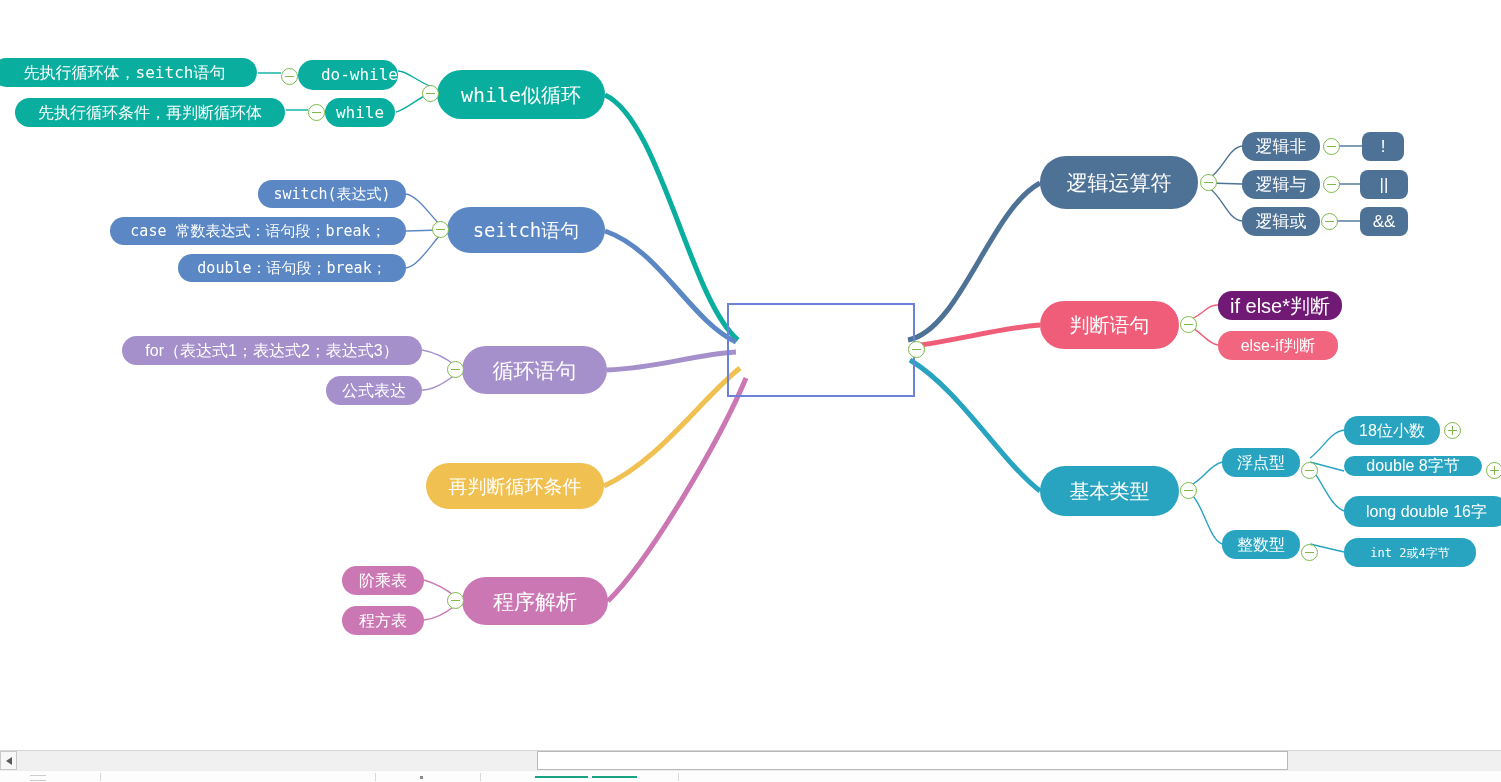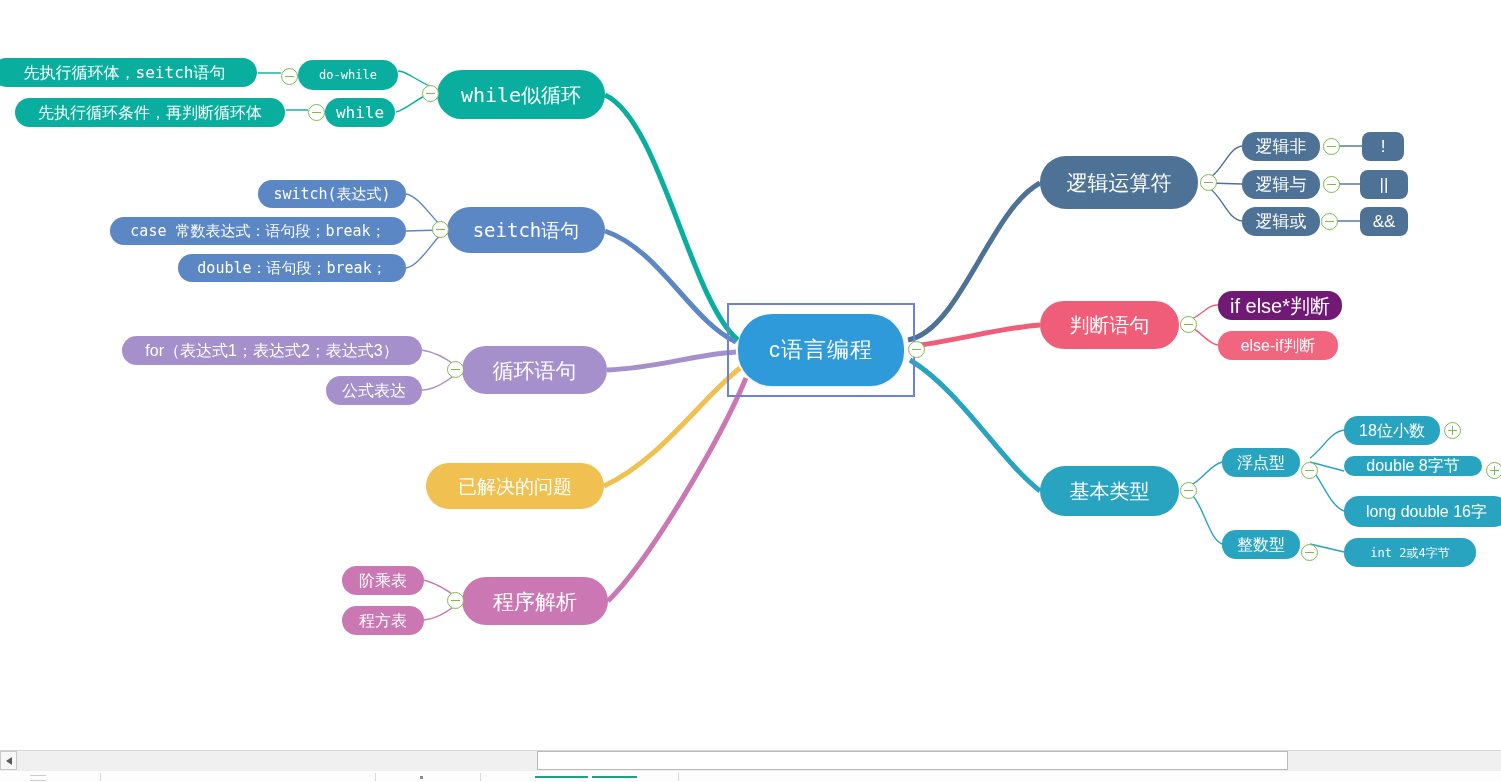--- a/index.html
+++ b/index.html
@@ -115,21 +115,21 @@
     <path d="M1310,458 C1322,450 1330,432 1344,430" stroke="#29a4c0" stroke-width="1.4" fill="none"></path>
     <path d="M1310,462 L1344,471" stroke="#29a4c0" stroke-width="1.4" fill="none"></path>
     <path d="M1310,467 C1322,480 1330,506 1344,511" stroke="#29a4c0" stroke-width="1.4" fill="none"></path>
     <path d="M1310,544 L1344,552" stroke="#29a4c0" stroke-width="1.4" fill="none"></path>
   </svg>
 
   <div id="node-layer">
       <div class="node mono" style="left: 437px; top: 70px; width: 168px; height: 49px; background: rgb(10, 174, 158); font-size: 20px; border-radius: 25px;">
         <span>while似循环</span>
       </div>
-      <div class="node mono" style="left: 298px; top: 60px; width: 100px; height: 30px; background: rgb(10, 174, 158); font-size: 12px; border-radius: 15px;">
+      <div class="node mono" style="left: 298px; top: 60px; width: 100px; height: 30px; background: rgb(10, 174, 158); font-size: 16px; border-radius: 15px; justify-content: flex-end;">
         <span>do-while</span>
       </div>
       <div class="node mono" style="left: -8px; top: 58px; width: 265px; height: 29px; background: rgb(10, 174, 158); font-size: 16px; border-radius: 15px;">
         <span>先执行循环体，seitch语句</span>
       </div>
       <div class="node mono" style="left: 325px; top: 98px; width: 70px; height: 29px; background: rgb(10, 174, 158); font-size: 16px; border-radius: 15px;">
         <span>while</span>
       </div>
       <div class="node mono" style="left: 15px; top: 98px; width: 270px; height: 29px; background: rgb(10, 174, 158); font-size: 16px; border-radius: 15px;">
         <span>先执行循环条件，再判断循环体</span>
@@ -149,21 +149,21 @@
       <div class="node sans" style="left: 462px; top: 346px; width: 145px; height: 48px; background: rgb(166, 144, 204); font-size: 21px; border-radius: 24px;">
         <span>循环语句</span>
       </div>
       <div class="node sans" style="left: 122px; top: 336px; width: 300px; height: 29px; background: rgb(166, 144, 204); font-size: 16px; border-radius: 15px;">
         <span>for（表达式1；表达式2；表达式3）</span>
       </div>
       <div class="node sans" style="left: 326px; top: 376px; width: 96px; height: 29px; background: rgb(166, 144, 204); font-size: 16px; border-radius: 15px;">
         <span>公式表达</span>
       </div>
       <div class="node sans" style="left: 426px; top: 463px; width: 178px; height: 46px; background: rgb(240, 192, 80); font-size: 19px; border-radius: 23px;">
-        <span>已解决的问题</span>
+        <span>再判断循环条件</span>
       </div>
       <div class="node sans" style="left: 462px; top: 577px; width: 146px; height: 48px; background: rgb(203, 119, 180); font-size: 21px; border-radius: 24px;">
         <span>程序解析</span>
       </div>
       <div class="node sans" style="left: 342px; top: 566px; width: 82px; height: 29px; background: rgb(203, 119, 180); font-size: 16px; border-radius: 15px;">
         <span>阶乘表</span>
       </div>
       <div class="node sans" style="left: 342px; top: 606px; width: 82px; height: 29px; background: rgb(203, 119, 180); font-size: 16px; border-radius: 15px;">
         <span>程方表</span>
       </div>
@@ -213,23 +213,20 @@
         <span>double 8字节</span>
       </div>
       <div class="node sans" style="left: 1344px; top: 496px; width: 165px; height: 31px; background: rgb(41, 164, 192); font-size: 16px; border-radius: 15px;">
         <span>long double 16字</span>
       </div>
       <div class="node mono" style="left: 1344px; top: 538px; width: 132px; height: 29px; background: rgb(41, 164, 192); font-size: 12px; border-radius: 14px;">
         <span>int 2或4字节</span>
       </div>
     </div>
 
-  <div class="node root sans" id="root-node" style="left: 738px; top: 314px; width: 166px; height: 72px; background: rgb(47, 154, 218);">
-    <span>c语言编程</span>
-  </div>
   <div class="selbox" id="sel-box" style="left: 727px; top: 303px; width: 188px; height: 94px; border-color: rgb(107, 130, 216);"></div>
 
   <div id="toggle-layer">
       <div class="toggle" style="left: 908px; top: 341px; border-color: rgb(125, 186, 74); background: rgb(255, 255, 255);">
         <div class="bar h" style="background: rgb(125, 186, 74);"></div>
       </div>
       <div class="toggle" style="left: 422px; top: 85px; border-color: rgb(125, 186, 74); background: rgb(255, 255, 255);">
         <div class="bar h" style="background: rgb(125, 186, 74);"></div>
       </div>
       <div class="toggle" style="left: 281px; top: 68px; border-color: rgb(125, 186, 74); background: rgb(255, 255, 255);">

